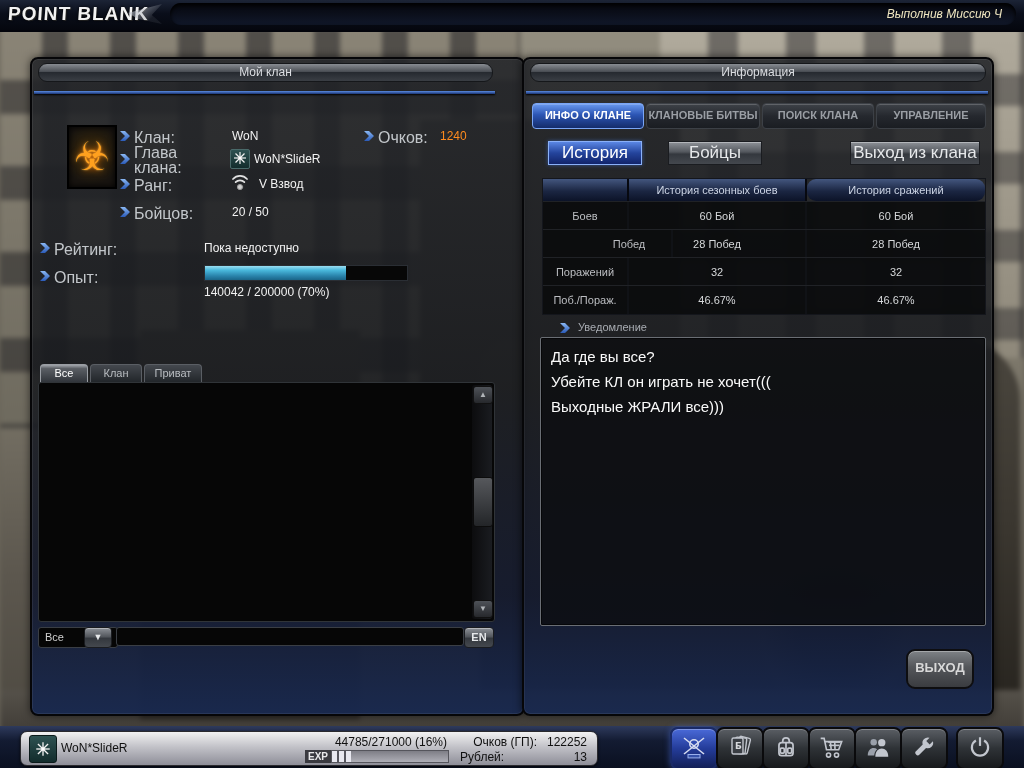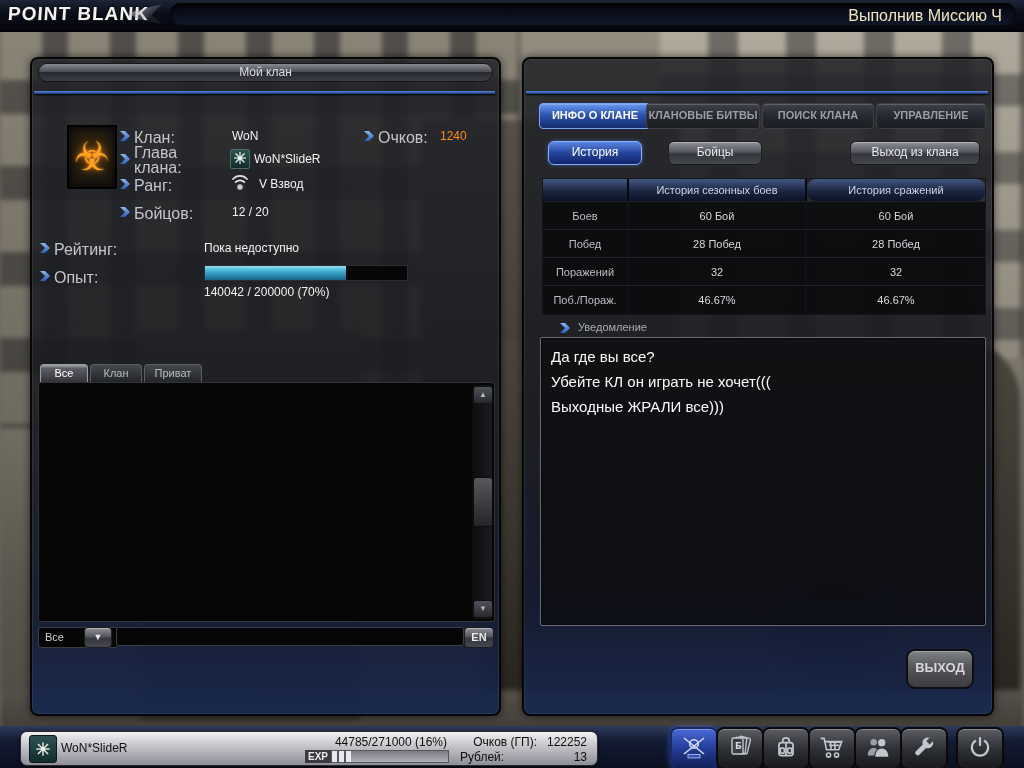--- a/index.html
+++ b/index.html
@@ -14,21 +14,21 @@
     border-bottom:2px solid #02030a;z-index:30;}
   #logo{position:absolute;left:8px;top:3px;color:#f2f2f2;font-weight:bold;
     font-size:19px;letter-spacing:1px;transform:skew(-4deg);
     text-shadow:0 0 3px #000,1px 1px 0 #2a2a2a;}
   #logo-splash{position:absolute;left:128px;top:4px;width:34px;height:20px;
     background:linear-gradient(135deg,rgba(200,205,215,.8),rgba(90,95,105,.2) 70%);
     clip-path:polygon(0 45%,55% 20%,100% 0,70% 55%,100% 100%,30% 75%);}
   #ticker-track{position:absolute;left:170px;top:3px;width:846px;height:22px;
     border-radius:11px;background:linear-gradient(180deg,#05060c,#11182a);
     box-shadow:inset 0 2px 4px #000;}
-  #ticker{position:absolute;right:14px;top:4px;color:#efe6c0;font-size:16px;}
+  #ticker{position:absolute;right:14px;top:4px;color:#efe6c0;font-size:12px;font-style:italic;}
   
   .panel{position:absolute;border:2px solid #060608;border-radius:8px;
     background:linear-gradient(180deg,rgba(34,36,40,.88) 0%,rgba(24,26,30,.86) 50%,
       rgba(20,26,46,.92) 82%,rgba(24,40,78,.96) 100%);
     box-shadow:inset 0 0 0 1px rgba(255,255,255,.07),0 0 8px rgba(0,0,0,.6);z-index:20;}
   .panel-header{position:absolute;left:6px;top:4px;height:17px;border-radius:9px;
     background:linear-gradient(180deg,#888c92 0%,#4a4e54 45%,#262a30 50%,#3a3e44 100%);
     border:1px solid #15171a;text-align:center;color:#dcdee2;font-size:12px;line-height:17px;}
   .hr-blue{position:absolute;left:2px;height:3px;
     background:linear-gradient(180deg,#5a8ae0,#1a3472);box-shadow:0 1px 2px #000;}
@@ -54,22 +54,22 @@
     background:linear-gradient(180deg,#56585c,#232528);border:1px solid #0c0c0c;cursor:pointer;}
   .gray-btn{background:linear-gradient(180deg,#8e9298 0%,#54585e 45%,#34383e 55%,#44484e 100%);
     border:1px solid #1a1c20;border-radius:4px;color:#e6e8ea;text-align:center;cursor:pointer;
     box-shadow:inset 0 1px 0 rgba(255,255,255,.35);}
   
   .main-tab{position:absolute;top:0;height:24px;border:1px solid #3c4046;border-radius:4px;
     background:linear-gradient(180deg,#3e4248 0%,#25282e 50%,#1a1d22 100%);
     color:#9a9ea4;font-size:11px;font-weight:bold;text-align:center;line-height:23px;cursor:pointer;
     box-shadow:inset 0 1px 0 rgba(255,255,255,.18);}
   .main-tab.active{background:linear-gradient(180deg,#6a9af0 0%,#2c55b4 45%,#142c6a 100%);
-    border-color:#7aa6f6;color:#ffffff;margin-left:7px;}
-  .pill-btn{position:absolute;height:22px;border-radius:6px;font-size:12px;line-height:21px;}
+    border-color:#7aa6f6;color:#ffffff;}
+  .pill-btn{position:absolute;height:22px;border-radius:0;font-size:17px;line-height:21px;}
   .pill-blue{background:linear-gradient(180deg,#5a86e4 0%,#24449c 50%,#12246a 100%);
     border:1px solid #8ab0f8;color:#fff;text-align:center;cursor:pointer;
     box-shadow:0 0 4px rgba(70,120,220,.6);}
   
   #stat-table{position:absolute;border:1px solid #14161c;}
   .th{position:absolute;top:0;height:22px;
     background:linear-gradient(180deg,#43567e 0%,#1b2642 55%,#0c1328 100%);
     color:#ccd4e4;font-size:11px;text-align:center;line-height:22px;
     border-right:2px solid #070910;}
   .tr{position:absolute;left:0;width:100%;height:28px;background:rgba(8,9,11,.85);
@@ -129,21 +129,21 @@
 </div>
 
 <div id="topbar">
   <div id="logo">POINT BLANK</div>
   <div id="logo-splash"></div>
   <div id="ticker-track">
     <div id="ticker">Выполнив Миссию Ч</div>
   </div>
 </div>
 
-<div class="panel" style="left:30px;top:57px;width:467px;height:655px;">
+<div class="panel" style="left:30px;top:57px;width:467px;height:655px;padding-left:24px;">
   <div class="panel-header" style="width:453px;">Мой клан</div>
   <div class="hr-blue" style="top:32px;width:461px;"></div>
 
   <div class="abs" style="left:35px;top:66px;width:46px;height:60px;border:2px solid #000;background:radial-gradient(circle at 50% 45%,#3c2c0a 0%,#181410 75%);box-shadow:inset 0 0 6px #000;">
     <div style="font-size:40px;line-height:58px;text-align:center;color:#ffa01e;text-shadow:0 0 7px #ff7a00,0 0 2px #ffd060;">☣</div>
   </div>
 
   <span class="arw abs" style="left:88px;top:72px;"></span>
   <span class="lbl abs" style="left:102px;top:70px;">Клан:</span>
   <span class="val abs" style="left:200px;top:70px;">WoN</span>
@@ -174,21 +174,21 @@
     <svg width="22" height="22" viewBox="0 0 22 22" fill="none" stroke="#e2e2e2" stroke-width="1.7" stroke-linecap="round">
         <path d="M4 8a9.5 9.5 0 0 1 14 0"></path>
         <path d="M6.6 11.2a6 6 0 0 1 8.8 0"></path>
         <circle cx="11" cy="16" r="2.6" fill="#cfcfcf" stroke="#9a9a9a" stroke-width="1"></circle>
       </svg>
   </span>
   <span class="val abs" style="left:227px;top:118px;">V Взвод</span>
 
   <span class="arw abs" style="left:88px;top:148px;"></span>
   <span class="lbl abs" style="left:102px;top:146px;">Бойцов:</span>
-  <span class="val abs" style="left:200px;top:146px;">12 / 20</span>
+  <span class="val abs" style="left:200px;top:146px;">20 / 50</span>
 
   <span class="arw abs" style="left:8px;top:184px;"></span>
   <span class="lbl abs" style="left:22px;top:182px;">Рейтинг:</span>
   <span class="val abs" style="left:172px;top:182px;">Пока недоступно</span>
 
   <span class="arw abs" style="left:8px;top:212px;"></span>
   <span class="lbl abs" style="left:22px;top:210px;">Опыт:</span>
   <div class="abs" style="left:172px;top:206px;width:202px;height:14px;background:#070707;border:1px solid #2a2e34;">
     <div style="height: 100%; background: linear-gradient(rgb(154, 222, 242) 0%, rgb(73, 184, 220) 30%, rgb(42, 132, 172) 70%, rgb(26, 100, 136) 100%); width: 70%;"></div>
   </div>
@@ -208,20 +208,21 @@
 
   <div class="abs" style="left:6px;top:568px;width:72px;height:19px;background:#060606;border:1px solid #3a3e44;border-radius:3px;color:#d0d0d0;font-size:11px;line-height:18px;padding-left:6px;cursor:pointer;">
     <span>Все</span>
   </div>
   <div class="gray-btn abs" style="left:52px;top:568px;width:26px;height:19px;font-size:9px;line-height:18px;">▼</div>
   <input class="game-input abs" style="left: 84px; top: 568px; width: 334px; height: 17px;" value="">
   <div class="gray-btn abs" style="left:432px;top:568px;width:28px;height:19px;font-size:11px;line-height:18px;font-weight:bold;">EN</div>
 </div>
 
 <div class="panel" style="left:522px;top:57px;width:468px;height:655px;">
+  <div class="panel-header" style="width:454px;">Информация</div>
   <div class="hr-blue" style="top:32px;width:462px;"></div>
 
   <div class="main-tab active" style="left:8px;width:110px;top:44px;">ИНФО О КЛАНЕ</div>
   <div class="main-tab" style="left:122px;width:112px;top:44px;">КЛАНОВЫЕ БИТВЫ</div>
   <div class="main-tab" style="left:238px;width:110px;top:44px;">ПОИСК КЛАНА</div>
   <div class="main-tab" style="left:352px;width:108px;top:44px;">УПРАВЛЕНИЕ</div>
 
   <div class="pill-btn pill-blue" style="left:24px;top:82px;width:92px;">История</div>
   <div class="pill-btn gray-btn" style="left:144px;top:82px;width:92px;">Бойцы</div>
   <div class="pill-btn gray-btn" style="left:326px;top:82px;width:128px;">Выход из клана</div>
@@ -230,21 +231,21 @@
     <div class="th" style="left:0;width:84px;"></div>
     <div class="th" style="left:86px;width:176px;">История сезонных боев</div>
     <div class="th" style="left:264px;width:178px;border-right:none;border-radius:9px;">История сражений</div>
 
     <div class="tr" style="top:22px;">
       <div class="td" style="left:0;width:84px;color:#bcbec2;">Боев</div>
       <div class="td" style="left:86px;width:176px;">60  Бой</div>
       <div class="td" style="left:264px;width:178px;border-right:none;">60  Бой</div>
     </div>
     <div class="tr" style="top:50px;">
-      <div class="td" style="left:0;width:84px;color:#bcbec2;">Побед</div>
+      <div class="td" style="left:0;width:84px;color:#bcbec2;padding-left:44px;">Побед</div>
       <div class="td" style="left:86px;width:176px;">28 Побед</div>
       <div class="td" style="left:264px;width:178px;border-right:none;">28 Побед</div>
     </div>
     <div class="tr" style="top:78px;">
       <div class="td" style="left:0;width:84px;color:#bcbec2;">Поражений</div>
       <div class="td" style="left:86px;width:176px;">32</div>
       <div class="td" style="left:264px;width:178px;border-right:none;">32</div>
     </div>
     <div class="tr" style="top:106px;">
       <div class="td" style="left:0;width:84px;color:#bcbec2;">Поб./Пораж.</div>

